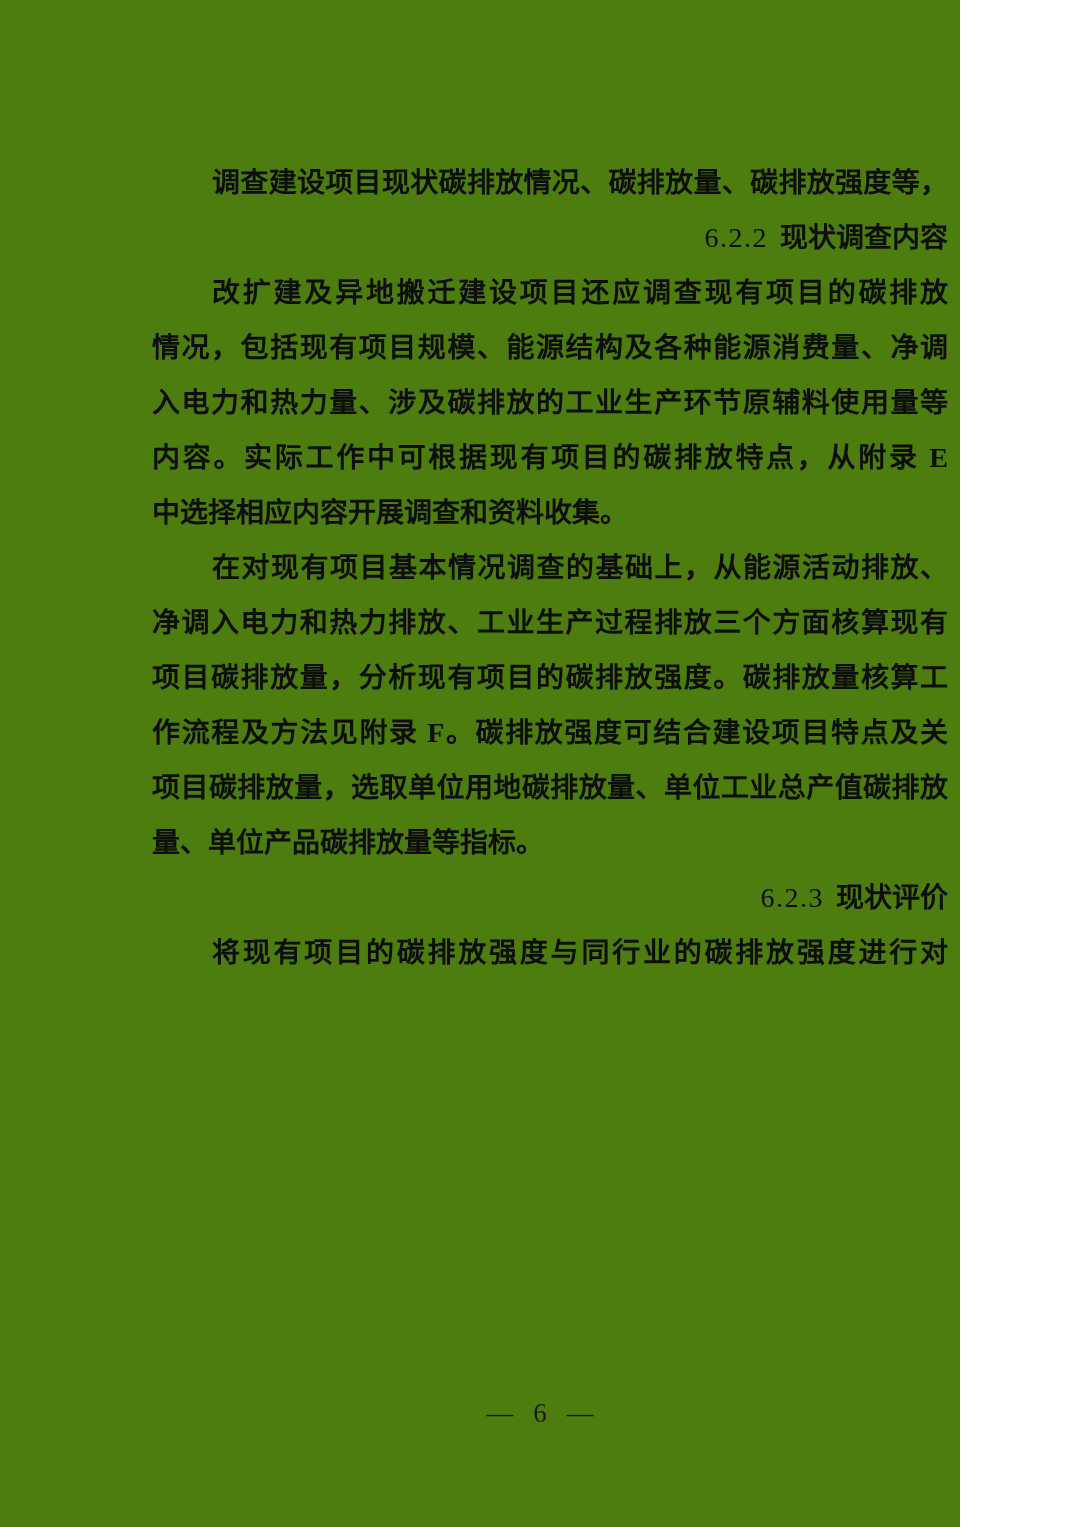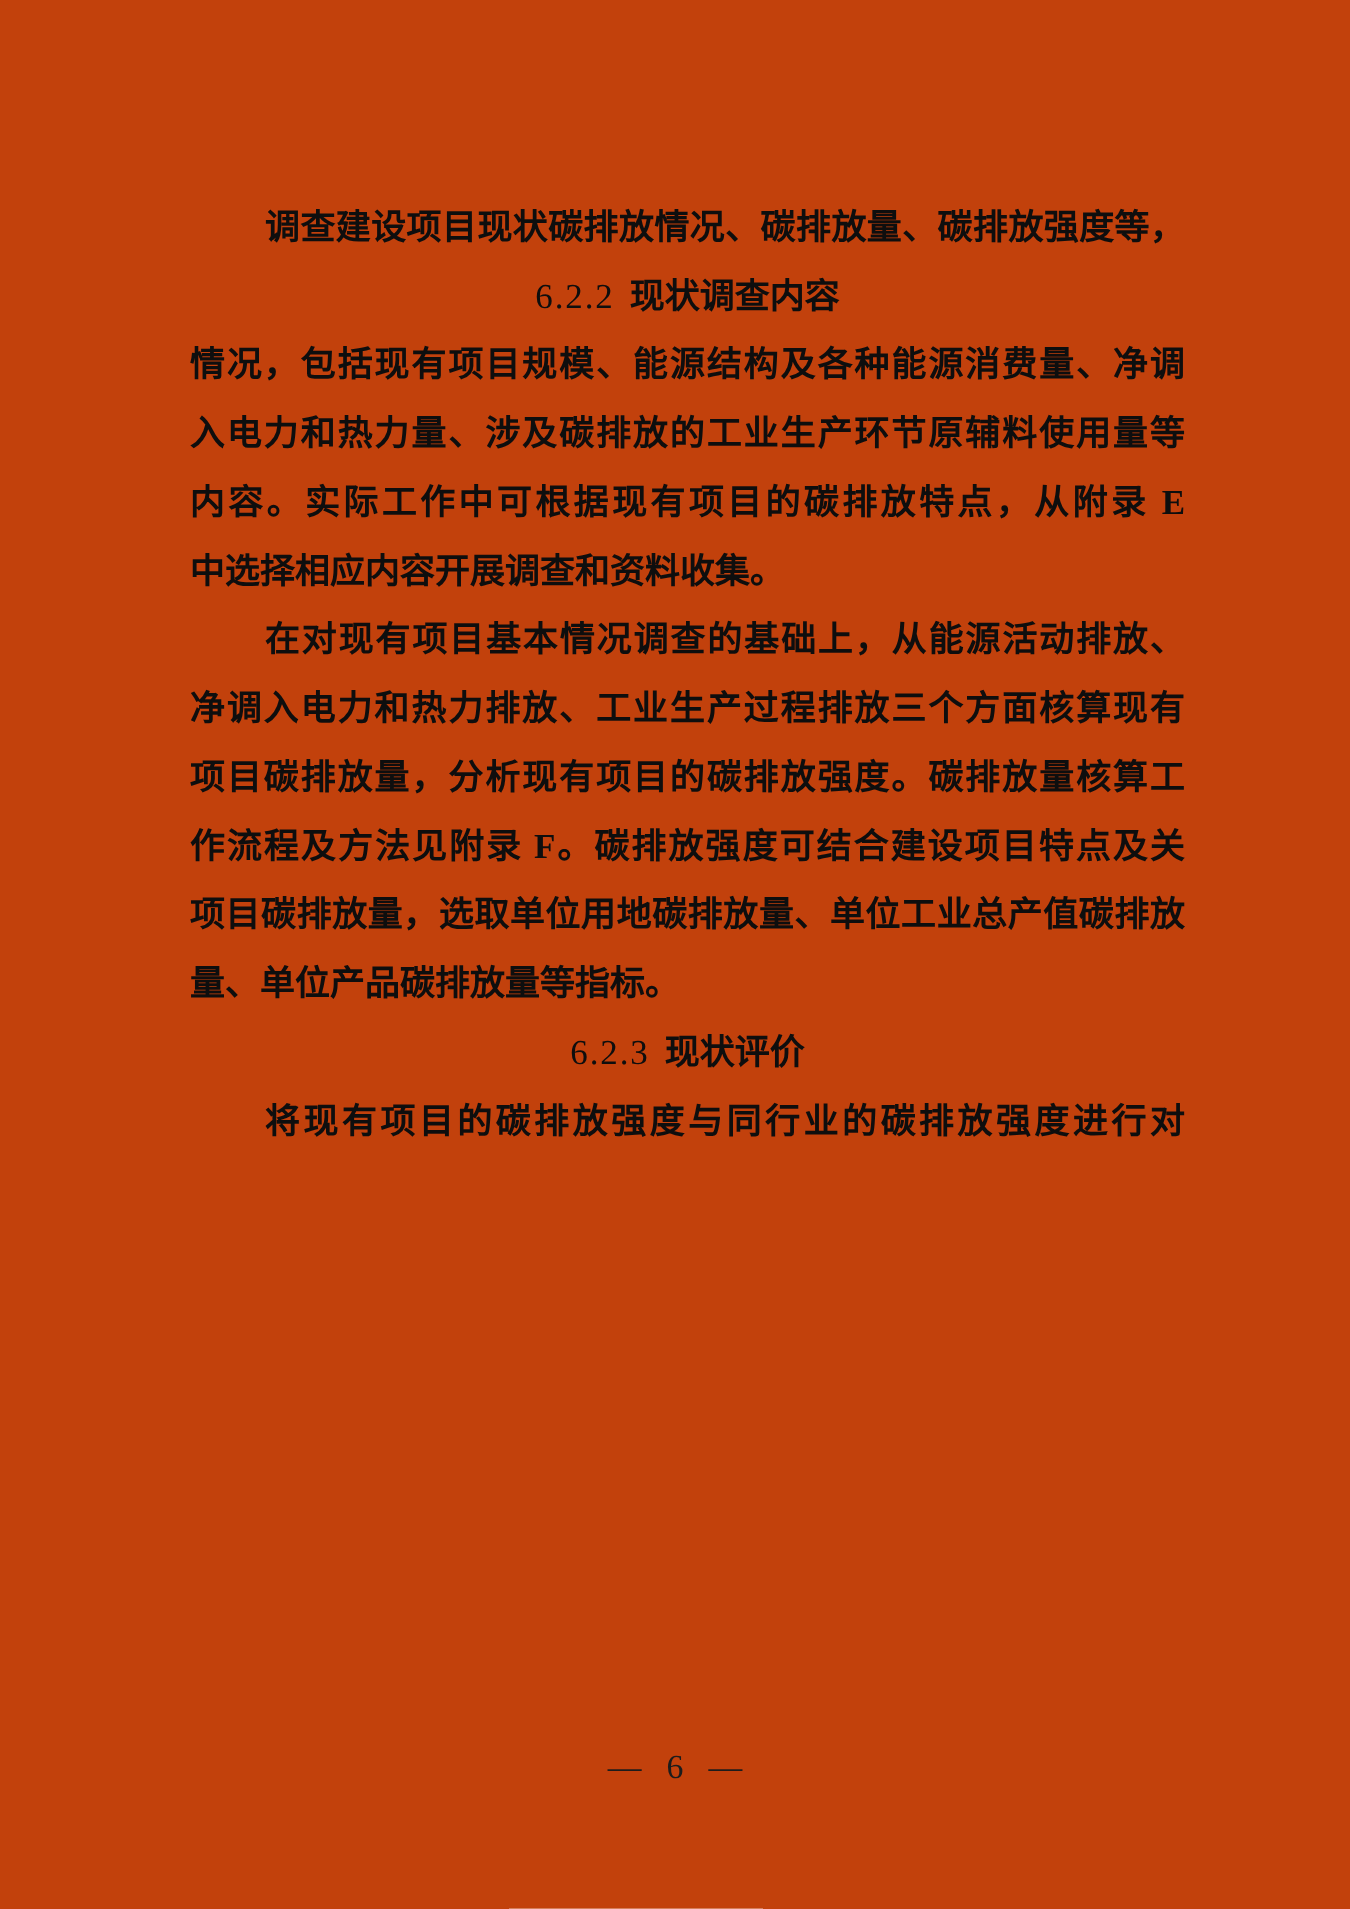--- a/index.html
+++ b/index.html
@@ -1,23 +1,23 @@
 <!DOCTYPE html>
 <html lang="zh-CN"><head>
 <meta charset="utf-8">
 <style>
   * { margin: 0; padding: 0; box-sizing: border-box; }
   html, body { width: 1080px; height: 1527px; }
   body { background: #ffffff; }
 
   .page {
     position: relative;
-    width: 1080px;
+    width: 960px;
     height: 1527px;
-    background: #c2410c;
+    background: #4d7c0f;
     overflow: hidden;
     
     font-family: "Liberation Serif", "DejaVu Serif", serif;
     color: #0e0e0e;
     padding-left: 20px;
   }
 
   .doc {
     position: absolute;
     left: 152px;
@@ -36,21 +36,21 @@
     text-align-last: justify;
     text-justify: inter-character;
   }
   .line.end { text-align-last: left; }
   .line.indent { text-indent: 60px; }
 
   .heading {
     font-size: 28px;
     line-height: 55px;
     font-weight: 600;
-    text-align: center;
+    text-align: right;
   }
   .hnum { font-weight: 400; letter-spacing: 1.5px; }
   .htitle { margin-left: 12px; }
 
   .page-footer {
     position: absolute;
     top: 1398px;
     left: 0;
     width: 1080px;
     text-align: center;
@@ -70,20 +70,21 @@
     <div class="para">
       <div class="line indent">调查建设项目现状碳排放情况、碳排放量、碳排放强度等，</div>
     </div>
 
     <h2 class="heading">
       <span class="hnum">6.2.2</span><span class="htitle">现状调查内容</span>
     </h2>
 
 
     <div class="para">
+      <div class="line indent">改扩建及异地搬迁建设项目还应调查现有项目的碳排放</div>
       <div class="line">情况，包括现有项目规模、能源结构及各种能源消费量、净调</div>
       <div class="line">入电力和热力量、涉及碳排放的工业生产环节原辅料使用量等</div>
       <div class="line">内容。实际工作中可根据现有项目的碳排放特点，从附录 E</div>
       <div class="line end">中选择相应内容开展调查和资料收集。</div>
     </div>
 
     <div class="para">
       <div class="line indent">在对现有项目基本情况调查的基础上，从能源活动排放、</div>
       <div class="line">净调入电力和热力排放、工业生产过程排放三个方面核算现有</div>
       <div class="line">项目碳排放量，分析现有项目的碳排放强度。碳排放量核算工</div>

